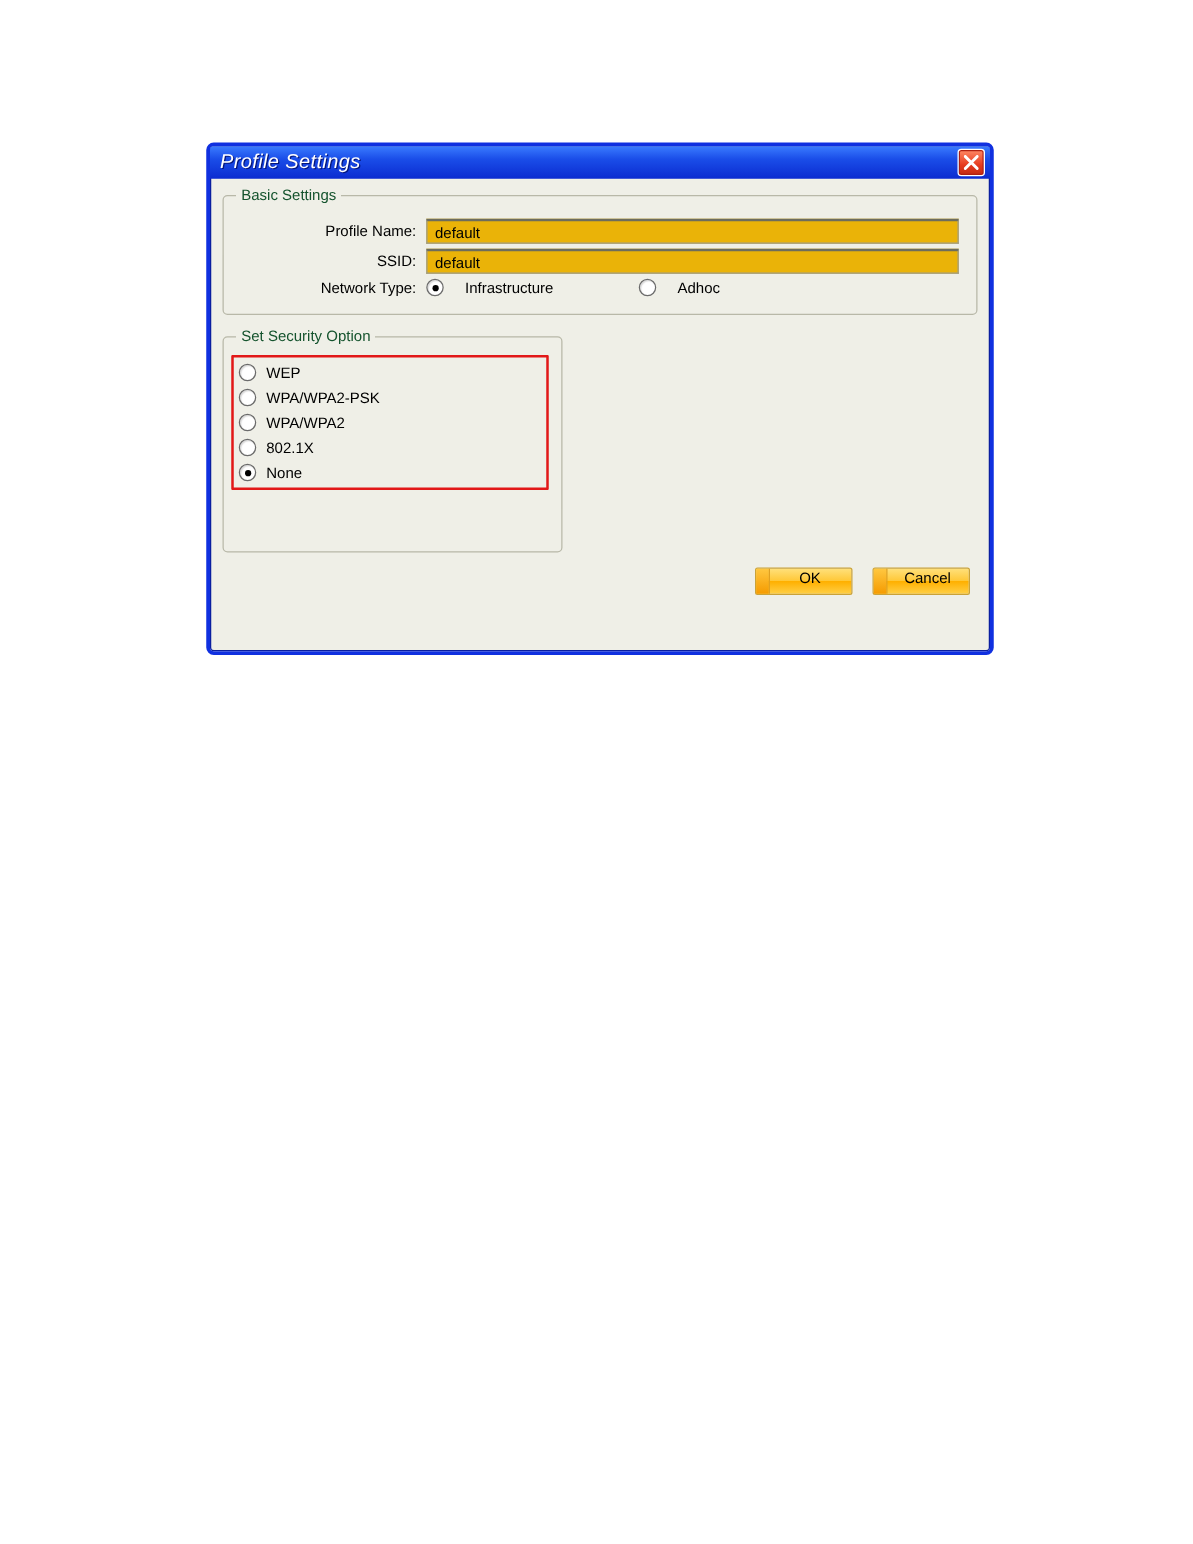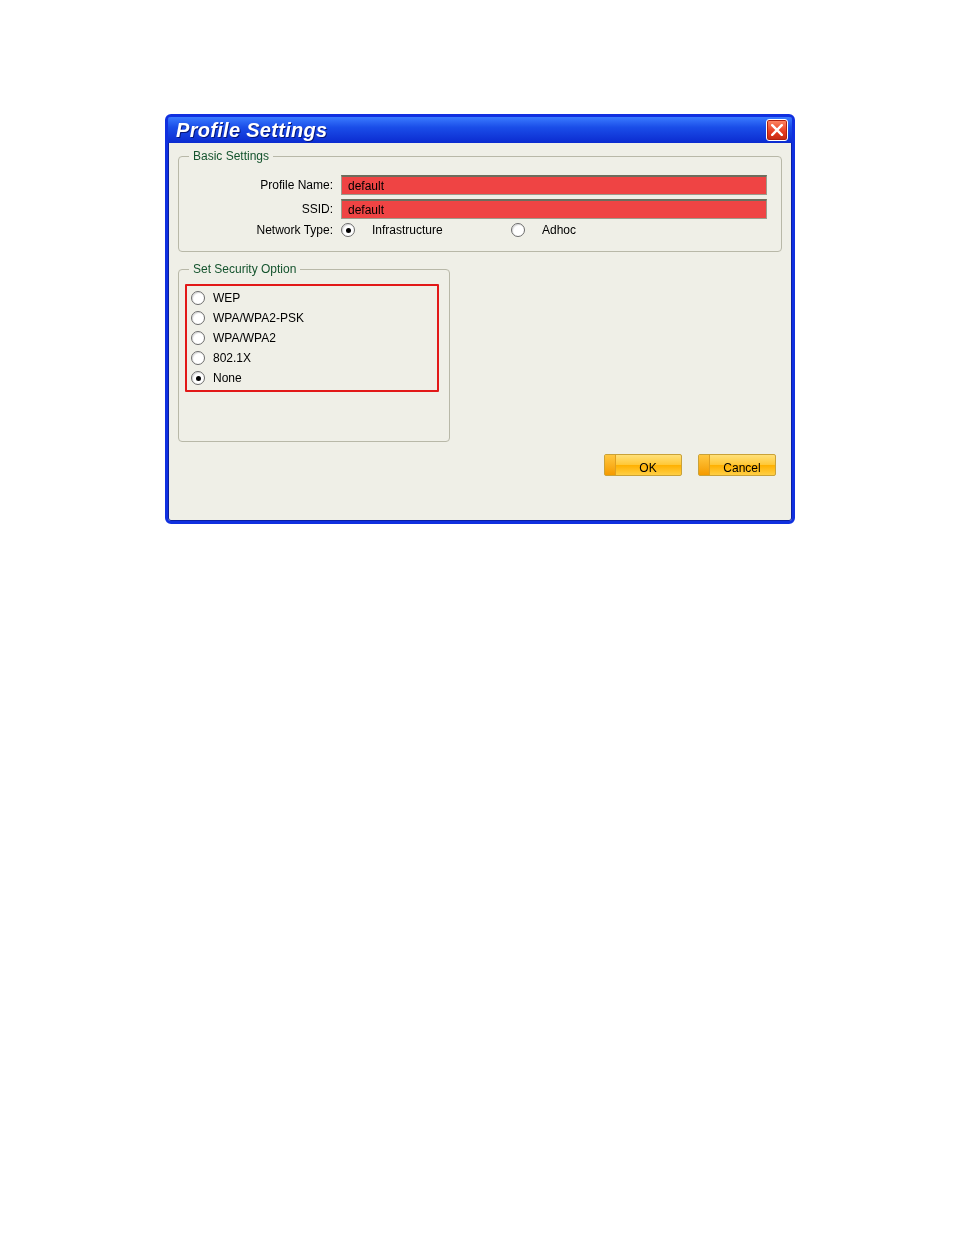--- a/index.html
+++ b/index.html
@@ -10,42 +10,42 @@
     box-shadow:0 0 0 1px #0a1ea0 inset;
     overflow:hidden;
   }
   .titlebar{
     height:26px;
     background:linear-gradient(to bottom,#3a7bff 0%,#1a4de8 40%,#0b2bd0 100%);
     display:flex;align-items:center;justify-content:space-between;
     padding:0 4px 0 8px;
   }
   .titlebar .title{
-    color:#fff;font-weight:bold;font-style:italic;font-size:20px;
+    color:#fff;font-weight:normal;font-style:italic;font-size:16px;
     text-shadow:1px 1px 0 #06167a;
     letter-spacing:0.3px;
   }
   .closebtn{
     width:20px;height:20px;border-radius:3px;
     background:linear-gradient(to bottom,#ff8a66 0%,#e63b1f 60%,#c12a12 100%);
     border:1px solid #fff;display:flex;align-items:center;justify-content:center;
     box-shadow:inset 0 0 0 1px #b02010;
   }
   .closebtn svg{width:12px;height:12px;}
   .body{padding:6px 10px 10px 10px;}
   fieldset.group{
     border:1px solid #b8b8a8;border-radius:4px;background:#efefe7;
     margin:0 0 10px 0;padding:8px 10px 10px 10px;
   }
   fieldset.group>legend{padding:0 4px;color:#14532d;font-size:12px;}
   .row{display:flex;align-items:center;margin:4px 4px;}
   .lbl{width:140px;text-align:right;padding-right:8px;}
   .txt{
     flex:1;height:20px;border:1px solid #9c9c8c;border-top:2px solid #6d6d5d;
-    background:#ef4444;padding:2px 6px;font-family:inherit;font-size:12px;
+    background:#eab308;padding:2px 6px;font-family:inherit;font-size:12px;
     box-sizing:border-box;
   }
   .radio{
     width:12px;height:12px;border:1px solid #6b6b6b;border-radius:50%;
     background:#fff;display:inline-flex;align-items:center;justify-content:center;
     box-shadow:inset 1px 1px 1px rgba(0,0,0,0.15);
   }
   .radio.checked::after{content:"";width:5px;height:5px;border-radius:50%;background:#000;}
   .two-col{display:flex;gap:27px;align-items:stretch;}
   .two-col>fieldset{flex:0 0 auto;}
@@ -53,21 +53,21 @@
   fieldset.nosec{flex:1;height:160px;}
   .sec .opt{display:flex;align-items:center;gap:8px;padding:3px 2px;}
   .highlight{
     border:2px solid #e21818;padding:2px 2px;border-radius:1px;
     margin-left:-4px;
   }
   .buttons{display:flex;justify-content:flex-end;gap:16px;padding-right:6px;padding-top:2px;}
   .btn{
     width:78px;height:22px;border:1px solid #caa238;border-radius:2px;
     background:linear-gradient(to bottom,#ffe07a 0%,#ffc735 50%,#ffb000 51%,#ffcf45 100%);
-    display:flex;align-items:flex-end;justify-content:center;
+    display:flex;align-items:flex-start;justify-content:center;
     color:#000;font-size:12px;
     position:relative;padding-left:10px;box-sizing:border-box;
   }
   .btn::before{
     content:"";position:absolute;left:0;top:0;bottom:0;width:10px;
     background:linear-gradient(to bottom,#ffc740,#f59b00);
     border-right:1px solid #e0a020;
   }
   .ntcell{width:170px;display:flex;align-items:center;gap:17px;}
   .spacer-flex{flex:1;}

